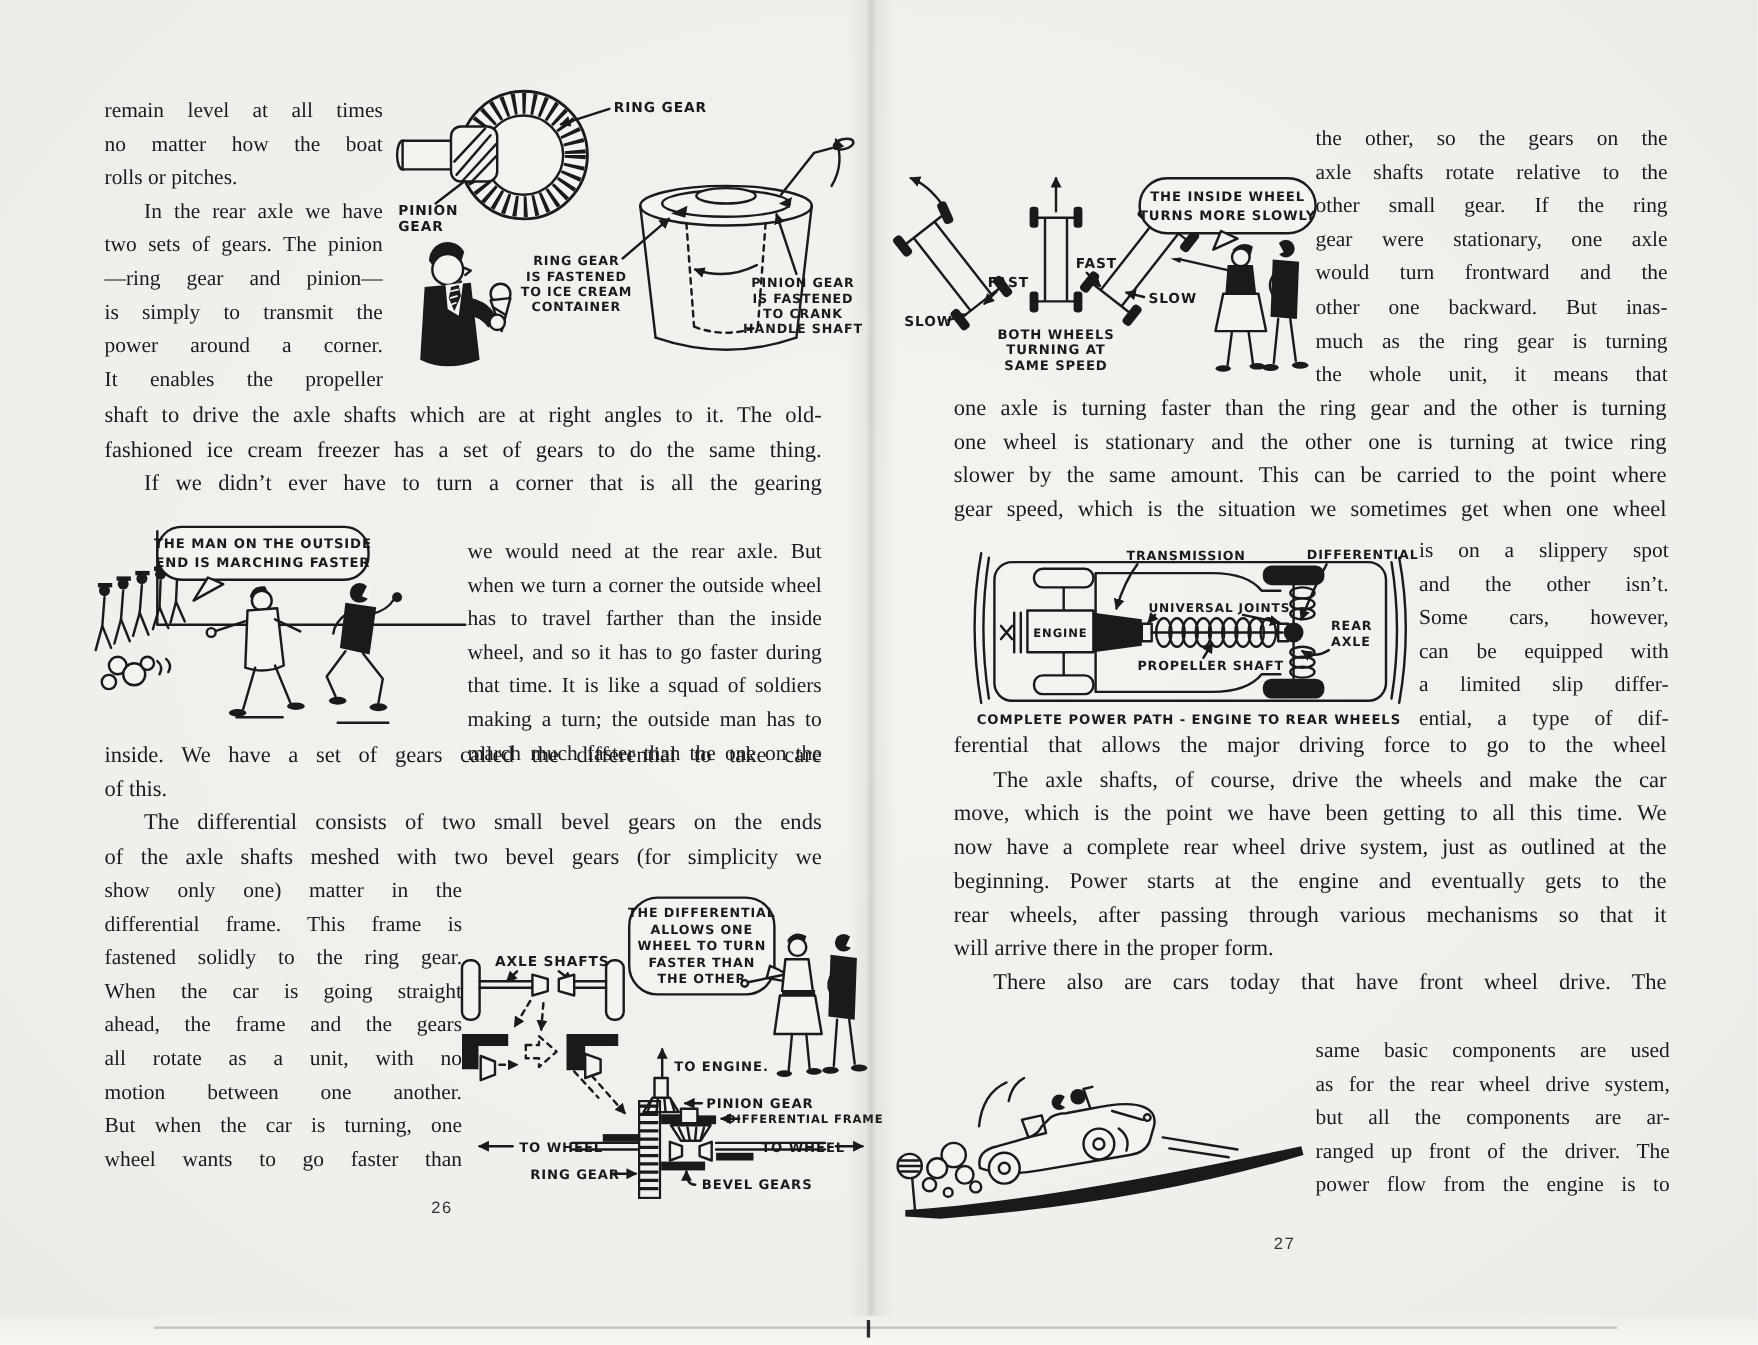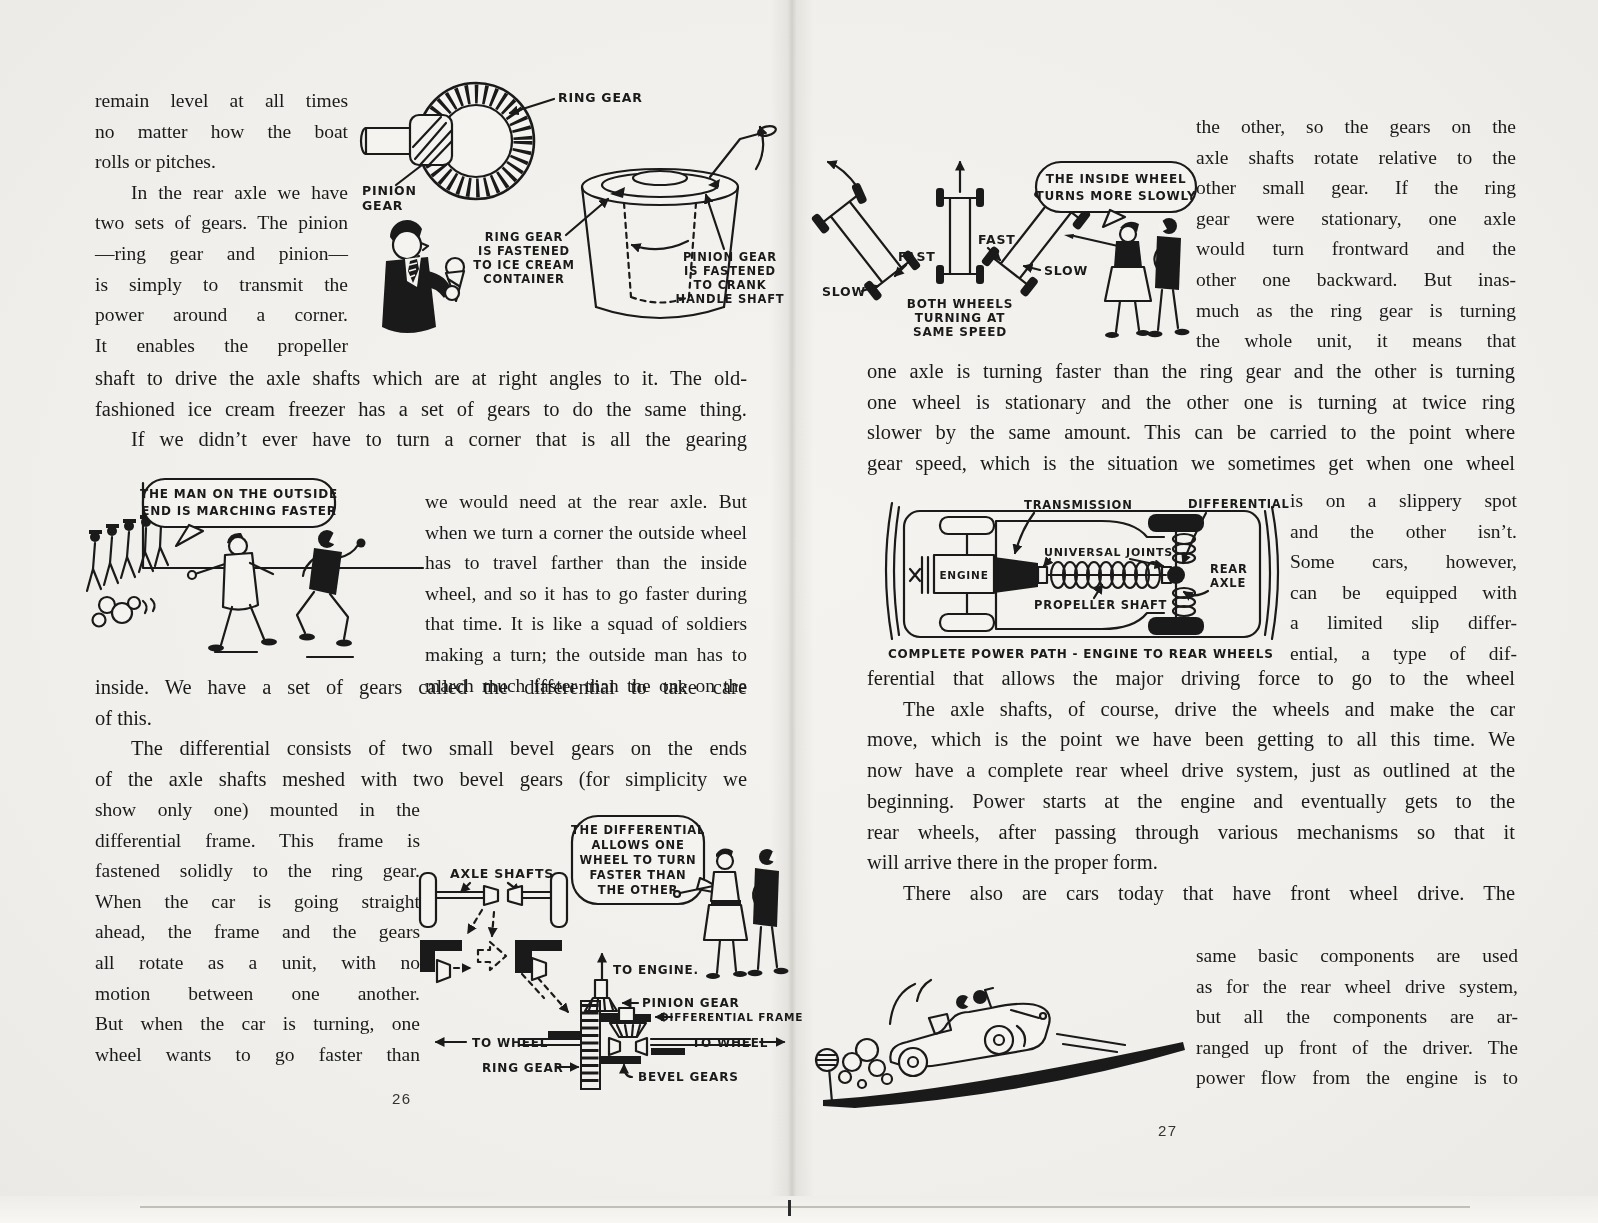--- a/index.html
+++ b/index.html
@@ -207,21 +207,21 @@
     </div>
 
   <div class="textblock fs-a" style="left:95px;top:672px;width:652px;">
       <div class="tline just">inside. We have a set of gears called the differential to take care</div>
       <div class="tline">of this.</div>
       <div class="tline just ind">The differential consists of two small bevel gears on the ends</div>
       <div class="tline just">of the axle shafts meshed with two bevel gears (for simplicity we</div>
     </div>
 
   <div class="textblock fs-b" style="left:95px;top:795px;width:325px;">
-      <div class="tline just">show only one) mounted in the</div>
+      <div class="tline just">show only one) matter in the</div>
       <div class="tline just">differential frame. This frame is</div>
       <div class="tline just">fastened solidly to the ring gear.</div>
       <div class="tline just">When the car is going straight</div>
       <div class="tline just">ahead, the frame and the gears</div>
       <div class="tline just">all rotate as a unit, with no</div>
       <div class="tline just">motion between one another.</div>
       <div class="tline just">But when the car is turning, one</div>
       <div class="tline just">wheel wants to go faster than</div>
     </div>
 

